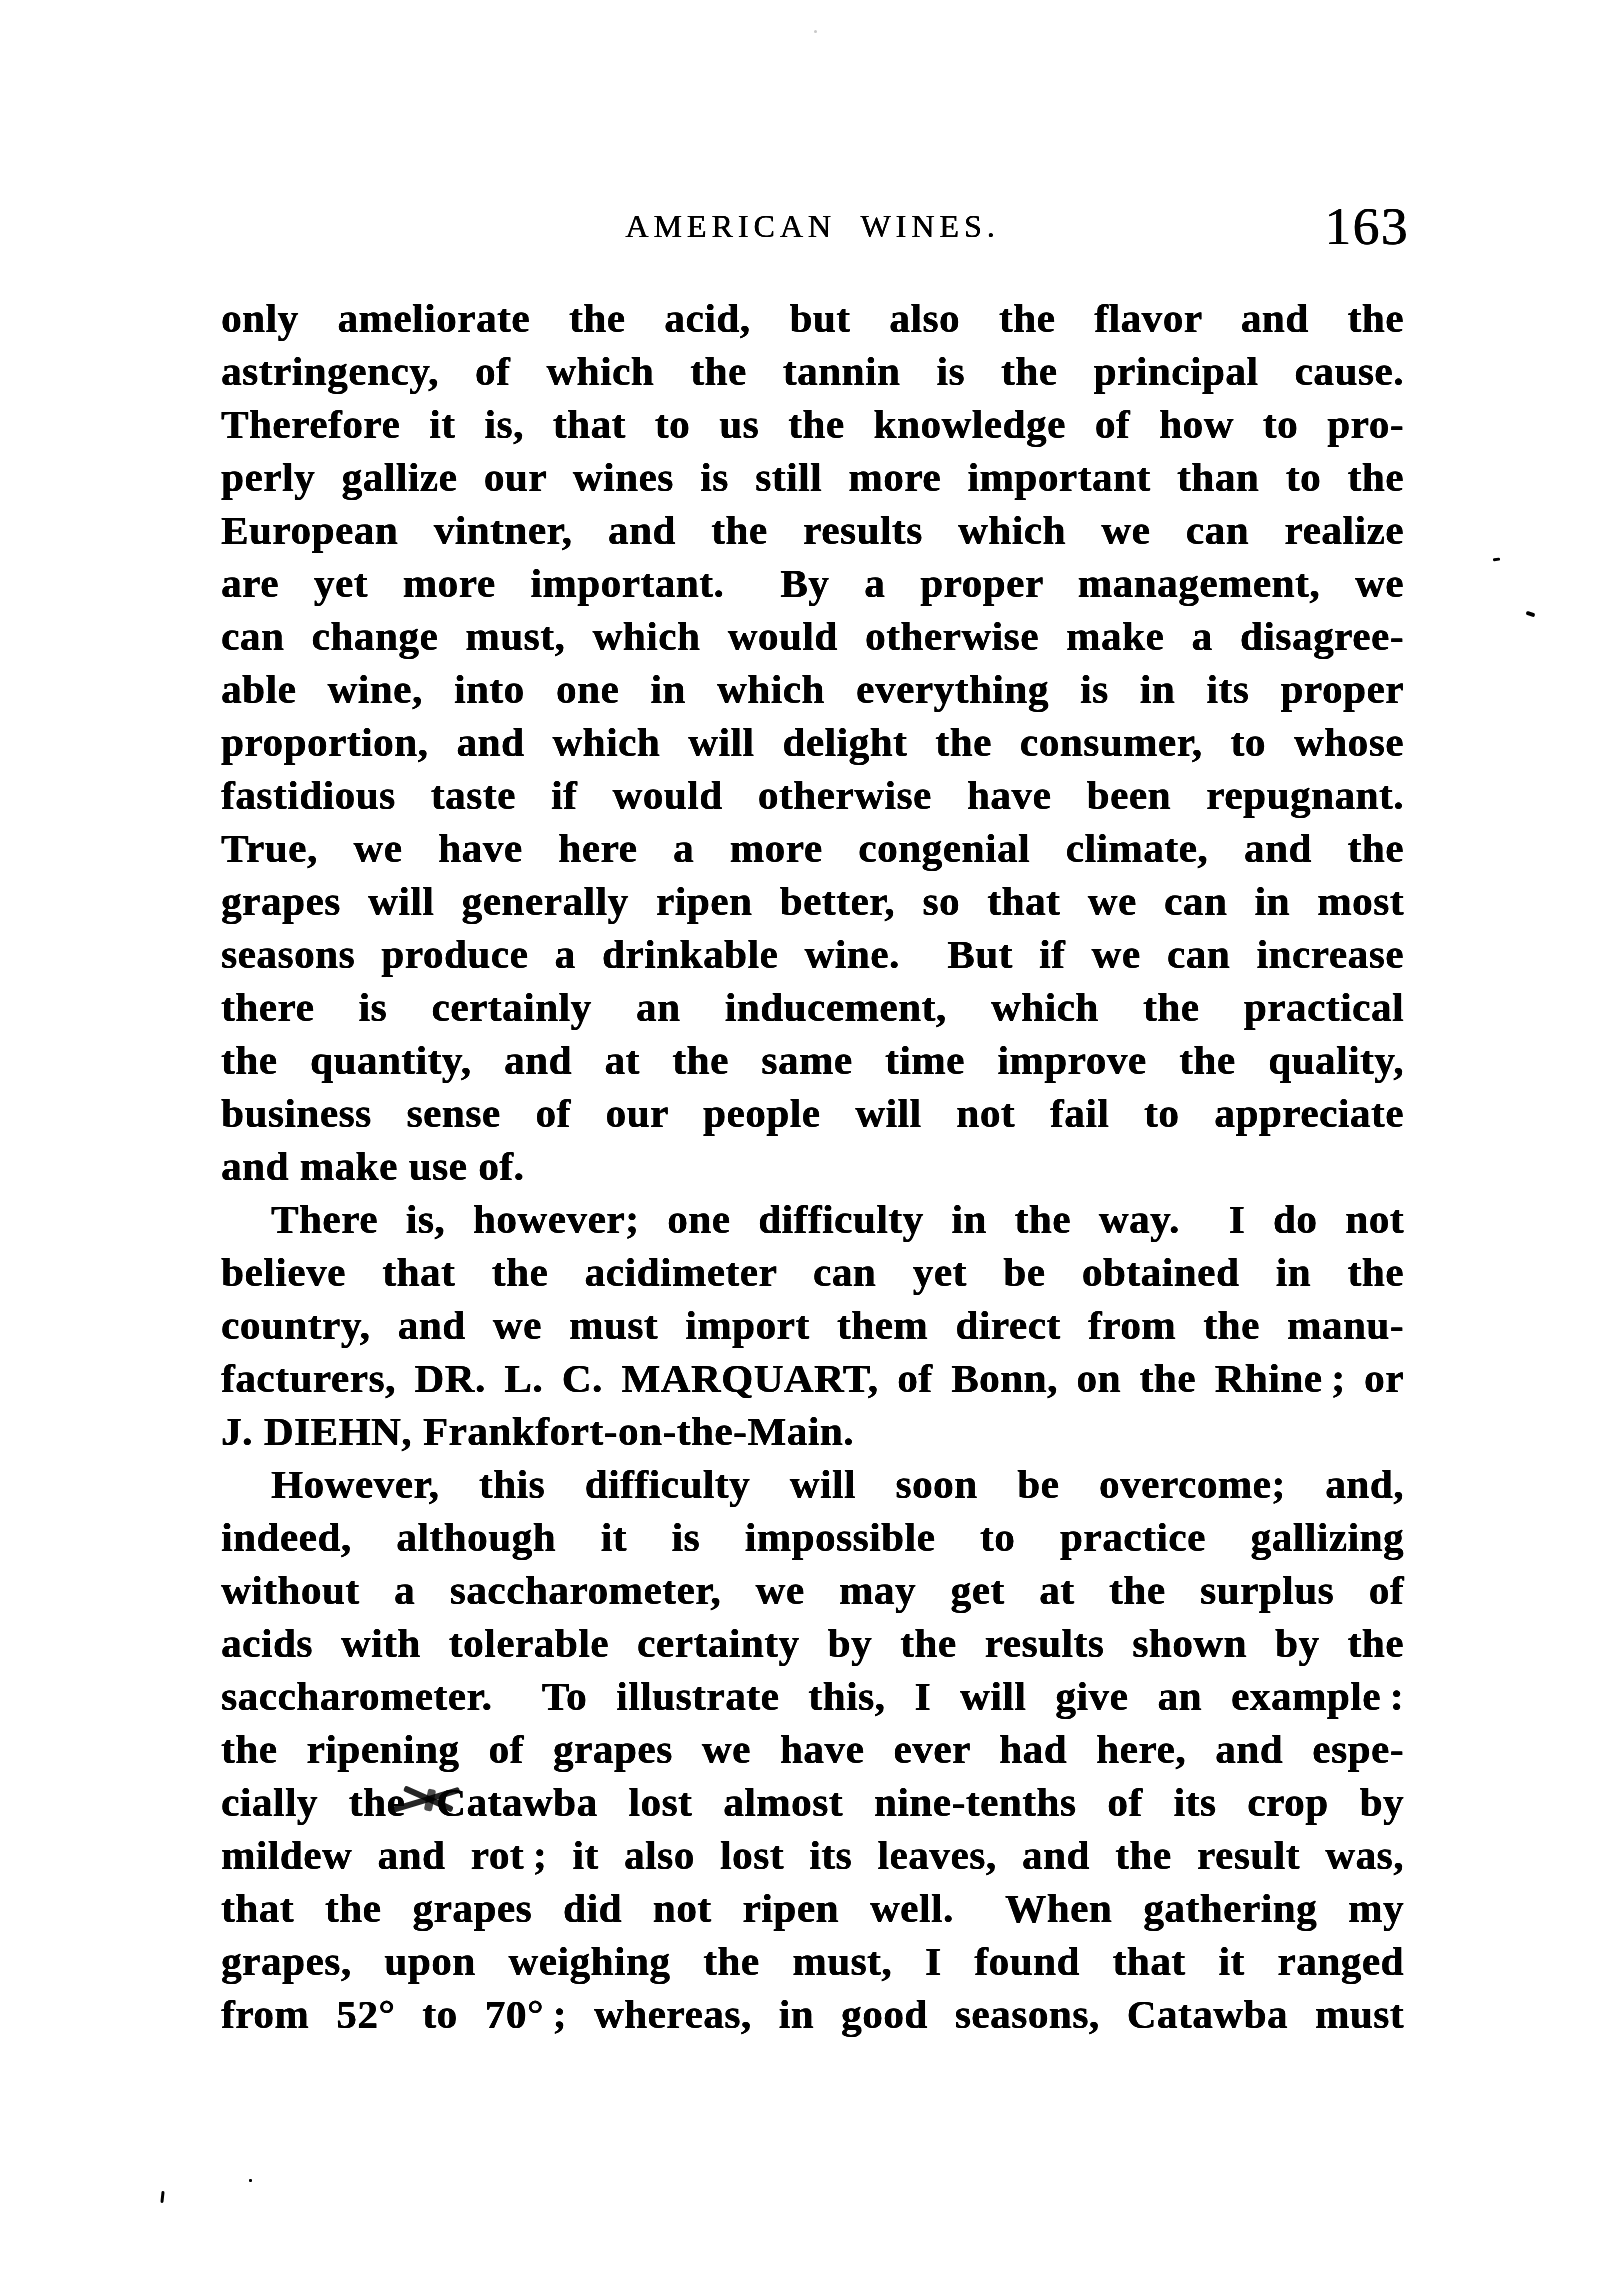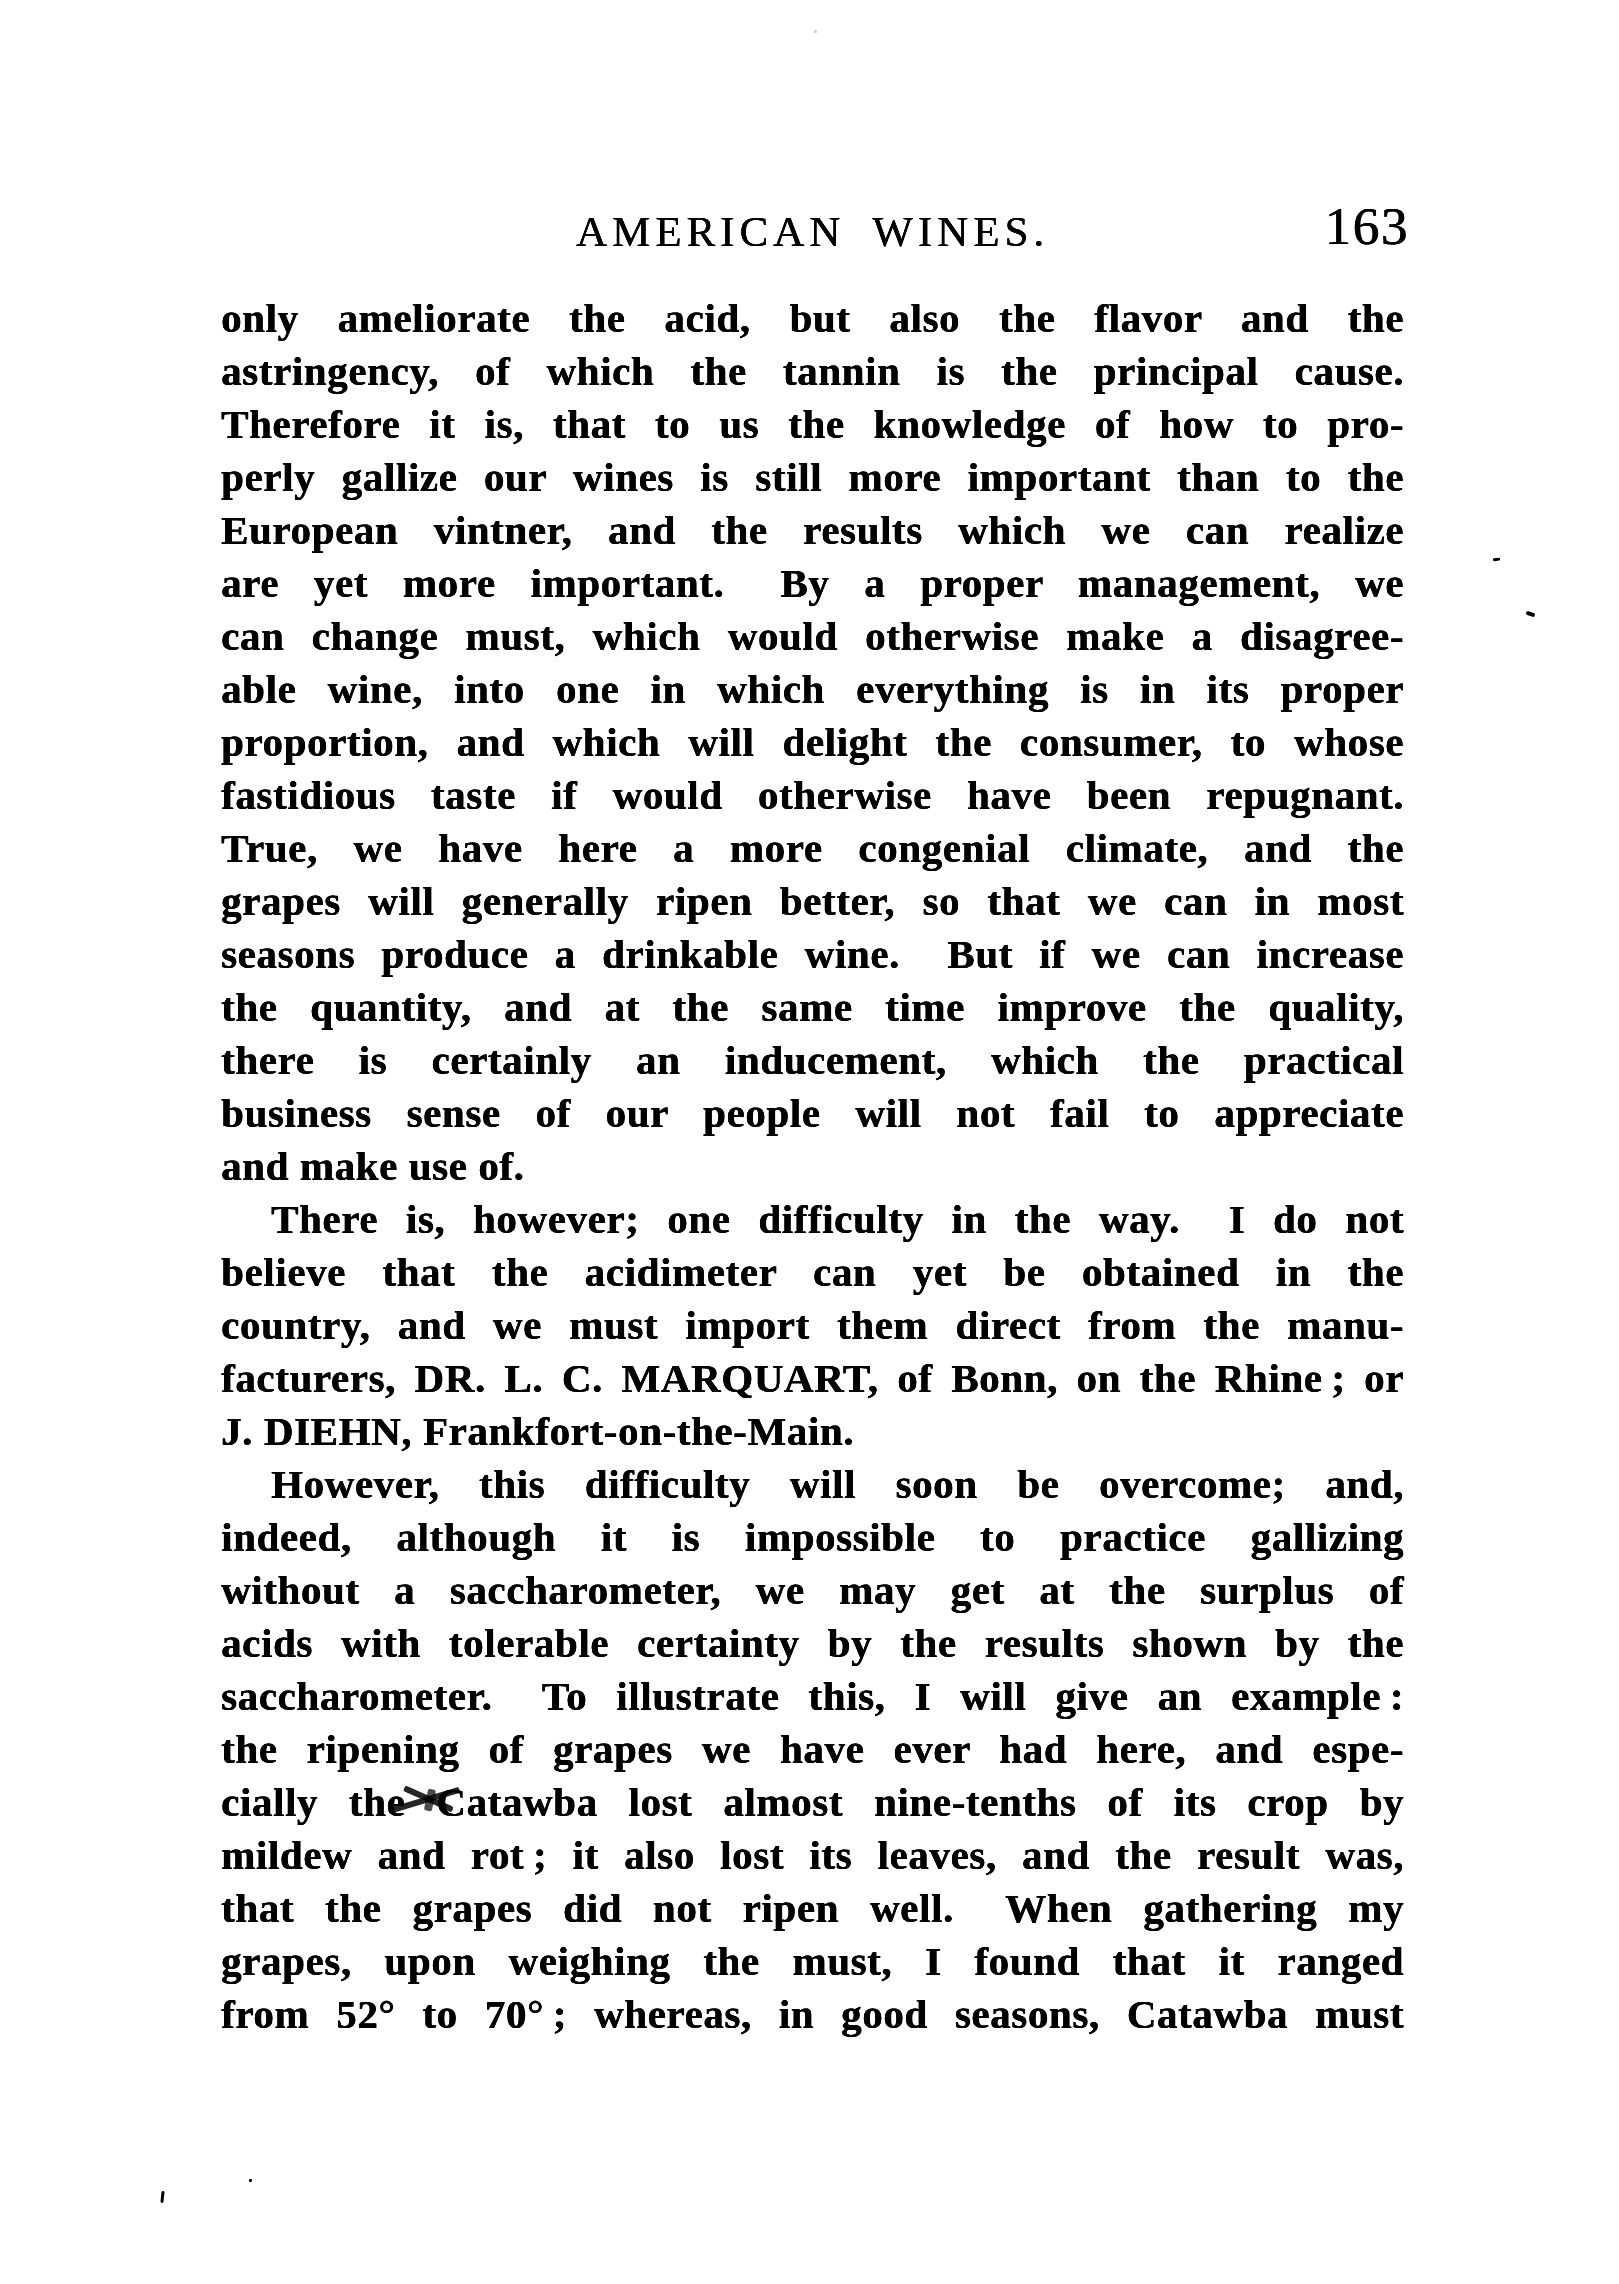--- a/index.html
+++ b/index.html
@@ -8,21 +8,21 @@
     width:1620px;height:2284px;
     background:#ffffff;
     overflow:hidden;
     color:#000;
     font-family:"Liberation Serif","DejaVu Serif",serif;
   }
   
   .running-title{
     position:absolute;left:221px;top:210px;width:1183px;
     text-align:center;line-height:1;
-    font-size:43px;letter-spacing:5px;word-spacing:12px;
+    font-size:32px;letter-spacing:5px;word-spacing:12px;
     white-space:nowrap;
     text-shadow:0.4px 0 #000, 0 0.3px #000;
   }
   .page-number{
     position:absolute;top:200px;right:211px;line-height:1;
     font-size:53px;letter-spacing:1.7px;
     text-shadow:0.6px 0 #000, 0 0.3px #000;
   }
   
   .textblock{
@@ -69,22 +69,22 @@
       <div class="line">perly gallize our wines is still more important than to the</div>
       <div class="line">European vintner, and the results which we can realize</div>
       <div class="line">are yet more important.  By a proper management, we</div>
       <div class="line">can change must, which would otherwise make a disagree-</div>
       <div class="line">able wine, into one in which everything is in its proper</div>
       <div class="line">proportion, and which will delight the consumer, to whose</div>
       <div class="line">fastidious taste if would otherwise have been repugnant.</div>
       <div class="line">True, we have here a more congenial climate, and the</div>
       <div class="line">grapes will generally ripen better, so that we can in most</div>
       <div class="line">seasons produce a drinkable wine.  But if we can increase</div>
+      <div class="line">there is certainly an inducement, which the practical</div>
       <div class="line">the quantity, and at the same time improve the quality,</div>
-      <div class="line">there is certainly an inducement, which the practical</div>
       <div class="line">business sense of our people will not fail to appreciate</div>
       <div class="line endline">and make use of.</div>
       <div class="line indent">There is, however; one difficulty in the way.  I do not</div>
       <div class="line">believe that the acidimeter can yet be obtained in the</div>
       <div class="line">country, and we must import them direct from the manu-</div>
       <div class="line">facturers, DR. L. C. MARQUART, of Bonn, on the Rhine ; or</div>
       <div class="line endline">J. DIEHN, Frankfort-on-the-Main.</div>
       <div class="line indent">However, this difficulty will soon be overcome; and,</div>
       <div class="line">indeed, although it is impossible to practice gallizing</div>
       <div class="line">without a saccharometer, we may get at the surplus of</div>

